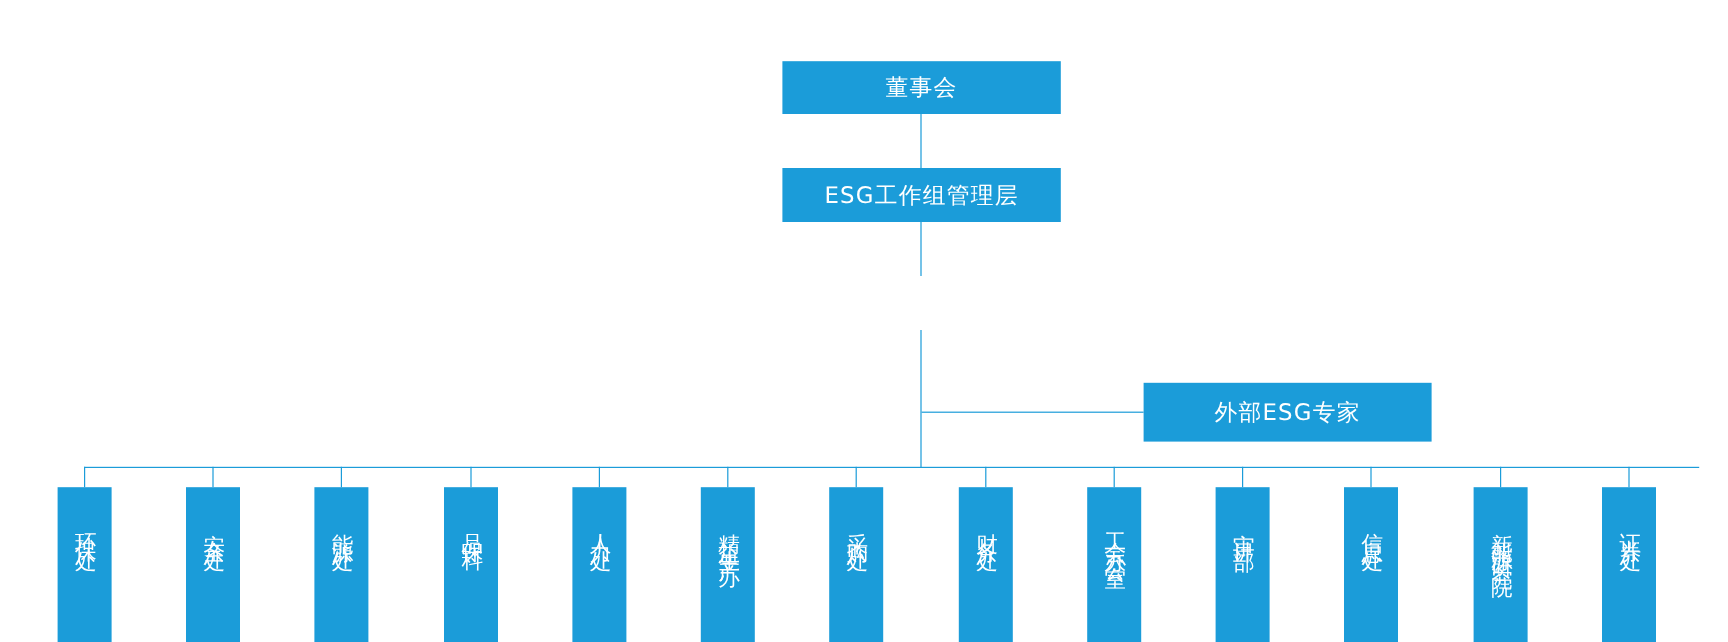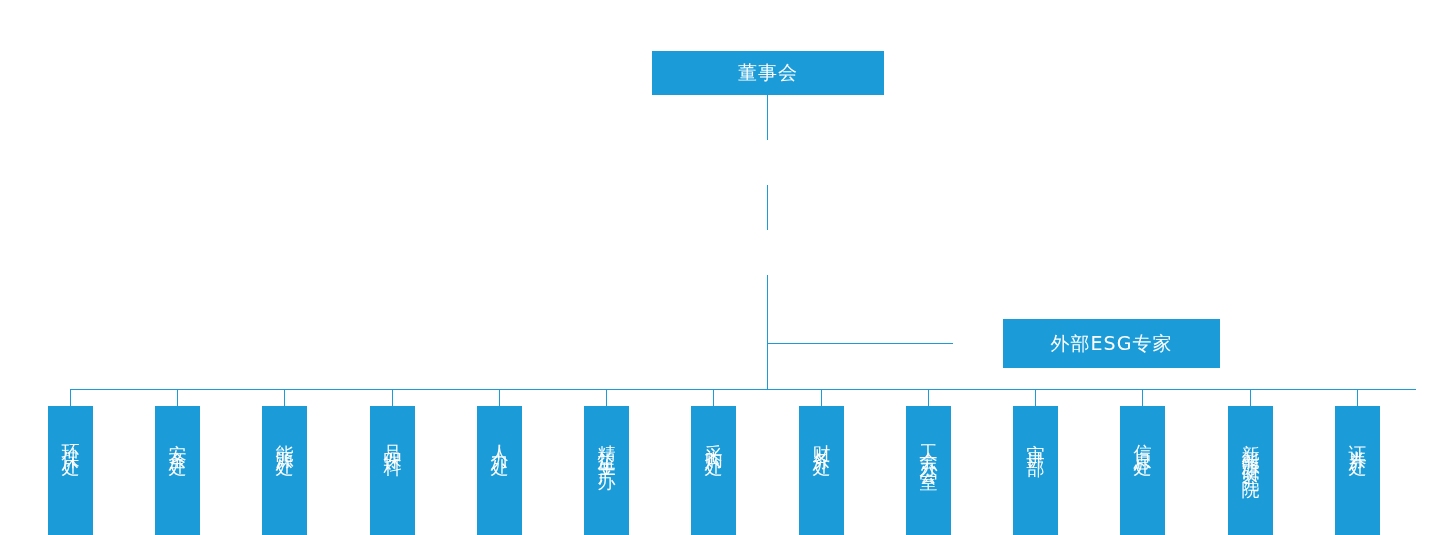--- a/index.html
+++ b/index.html
@@ -48,28 +48,29 @@
 </style>
 </head>
 <body>
 
 <div class="stage">
 
   <div class="box top-box" style="top:3px; height:44px;">董事会</div>
 
   <div class="vline" style="left:719px; top:47px; height:45px;"></div>
 
+  <div class="box top-box" style="top:92px;">ESG工作组管理层</div>
 
   <div class="vline" style="left:719px; top:137px; height:45px;"></div>
 
 
   <div class="vline" style="left:719px; top:227px; height:115px;"></div>
 
   <div class="hline" style="left:720px; top:295px; width:185px;"></div>
-  <div class="box" style="left:955px; top:271px; width:217px; height:49px;">外部ESG专家</div>
+  <div class="box" style="left:905px; top:271px; width:240px; height:49px;">外部ESG专家</div>
 
   <div class="hline" style="left:22px; top:341px; width:1395px;"></div>
 
   <div class="vline" style="left:22px; top:341px; height:17px;"></div>
   <div class="vline" style="left:129px; top:341px; height:17px;"></div>
   <div class="vline" style="left:236px; top:341px; height:17px;"></div>
   <div class="vline" style="left:344px; top:341px; height:17px;"></div>
   <div class="vline" style="left:451px; top:341px; height:17px;"></div>
   <div class="vline" style="left:558px; top:341px; height:17px;"></div>
   <div class="vline" style="left:665px; top:341px; height:17px;"></div>

